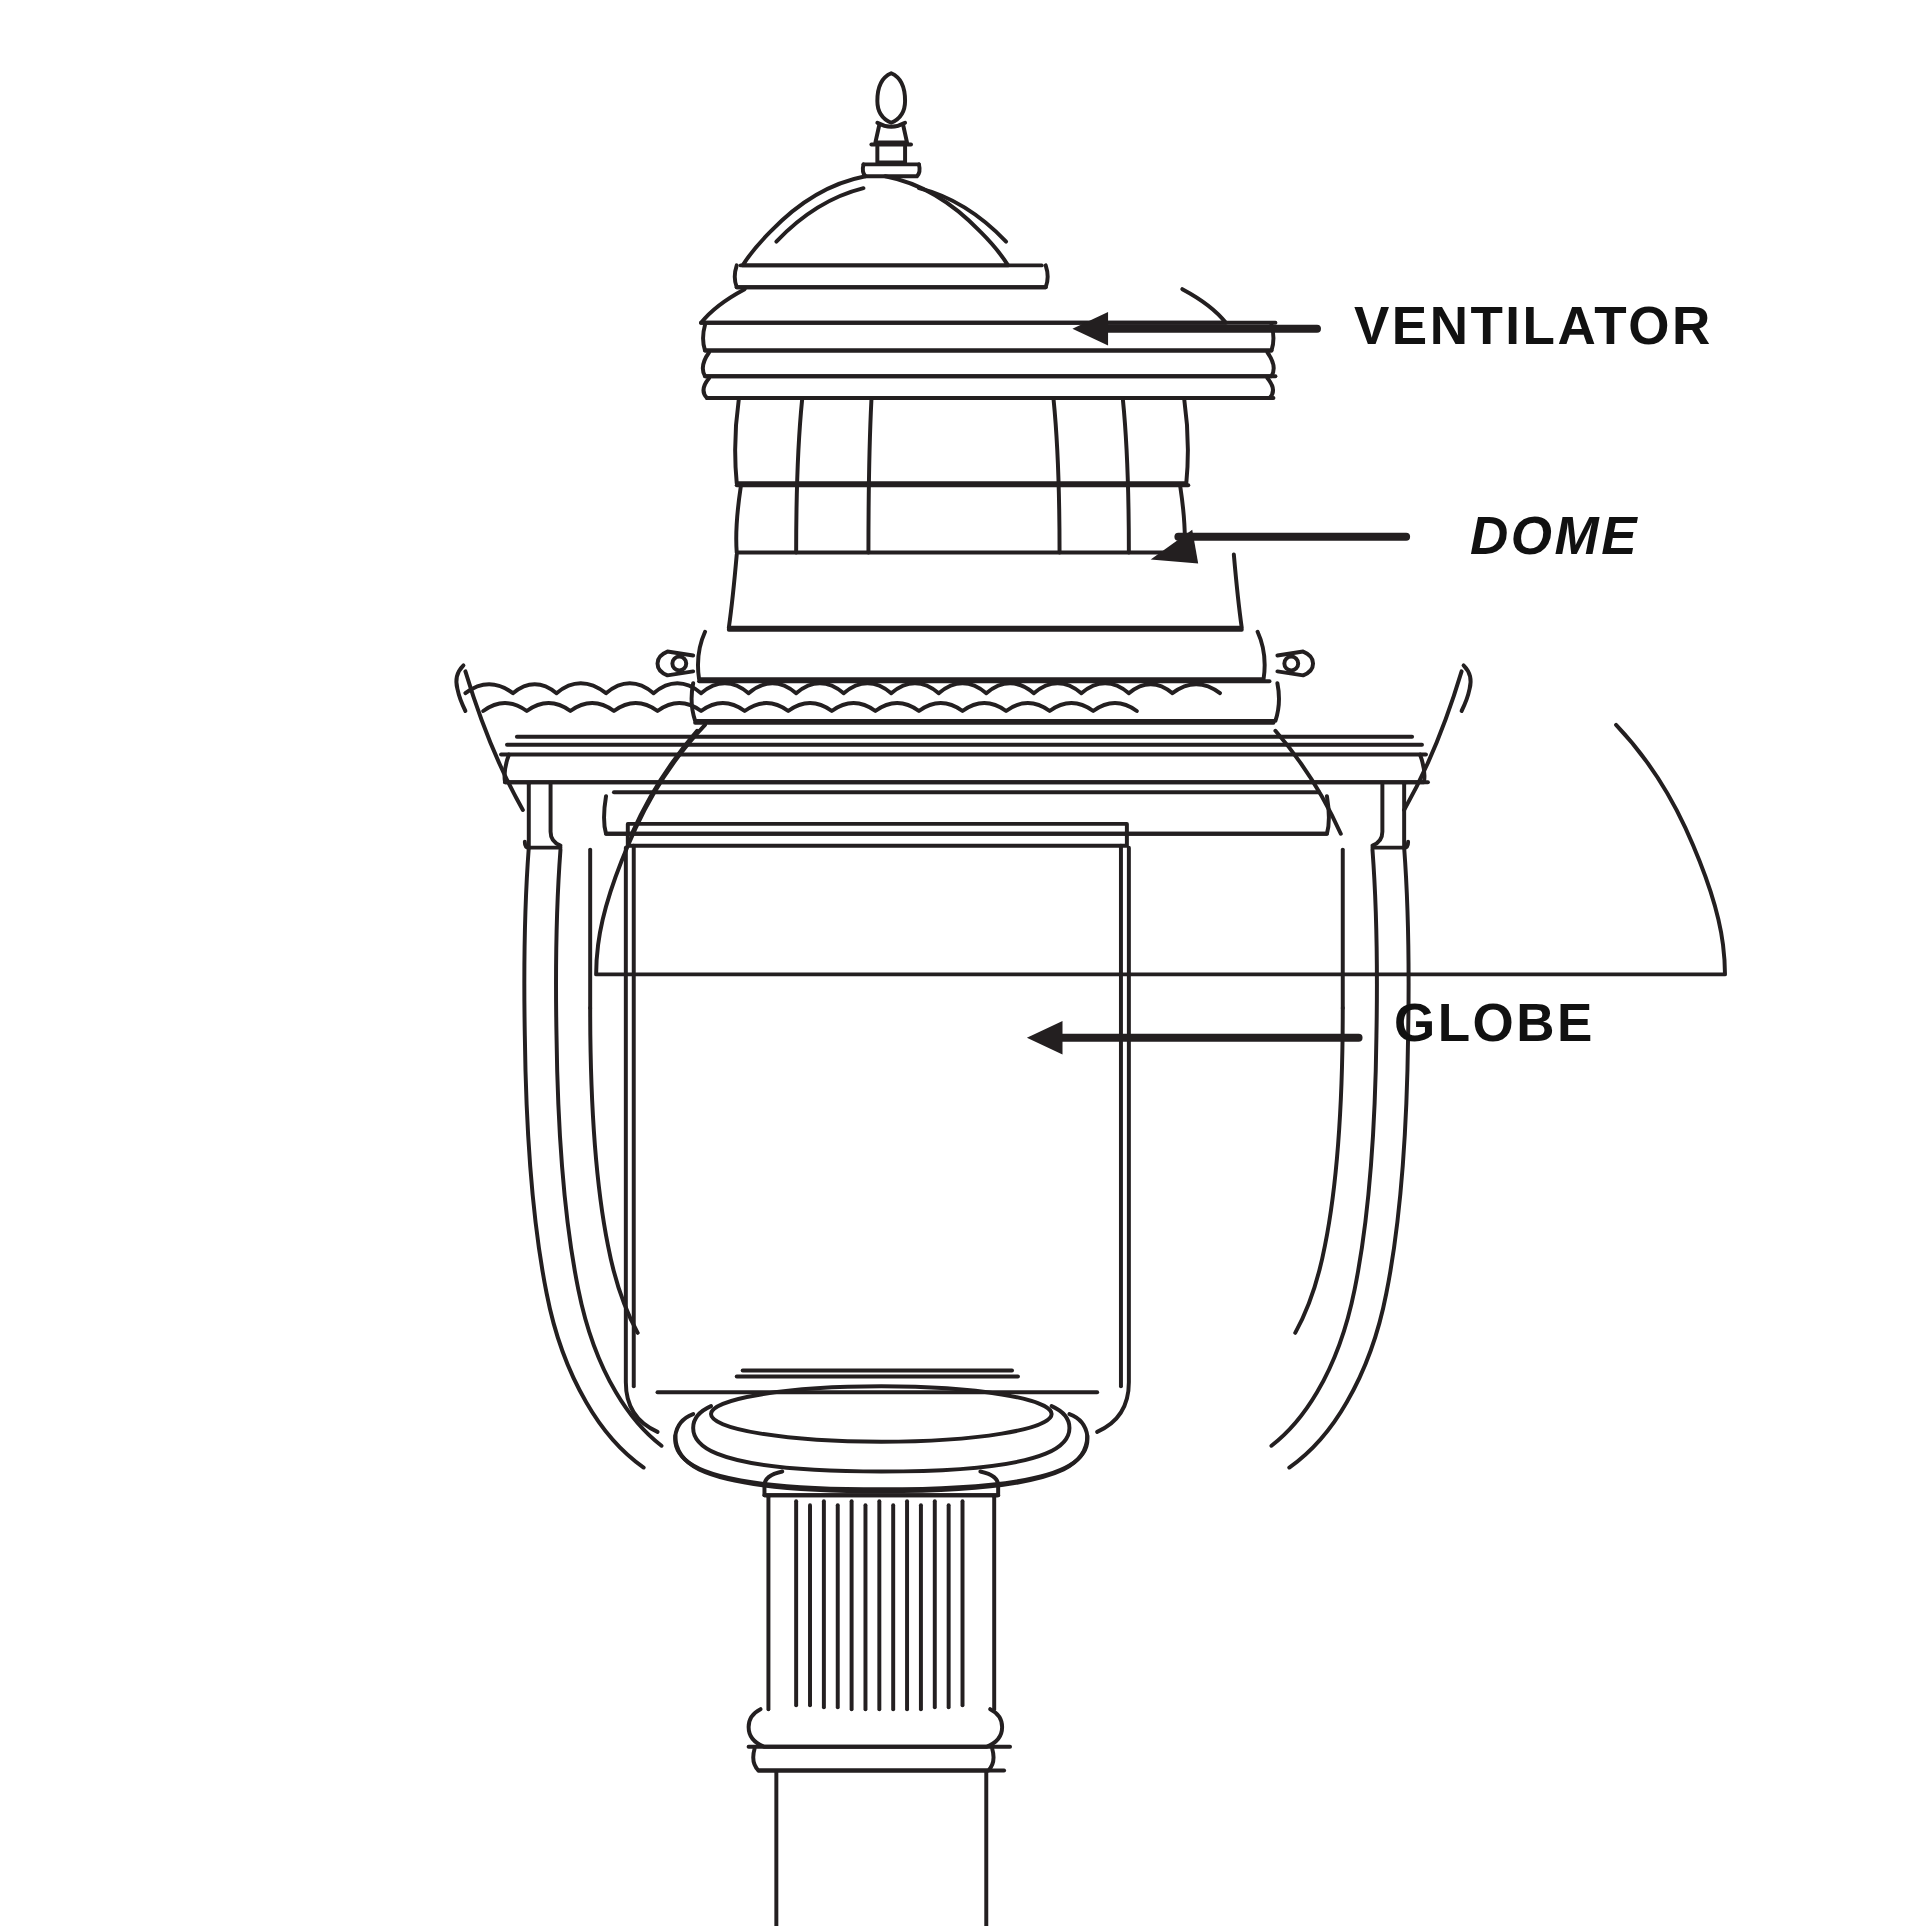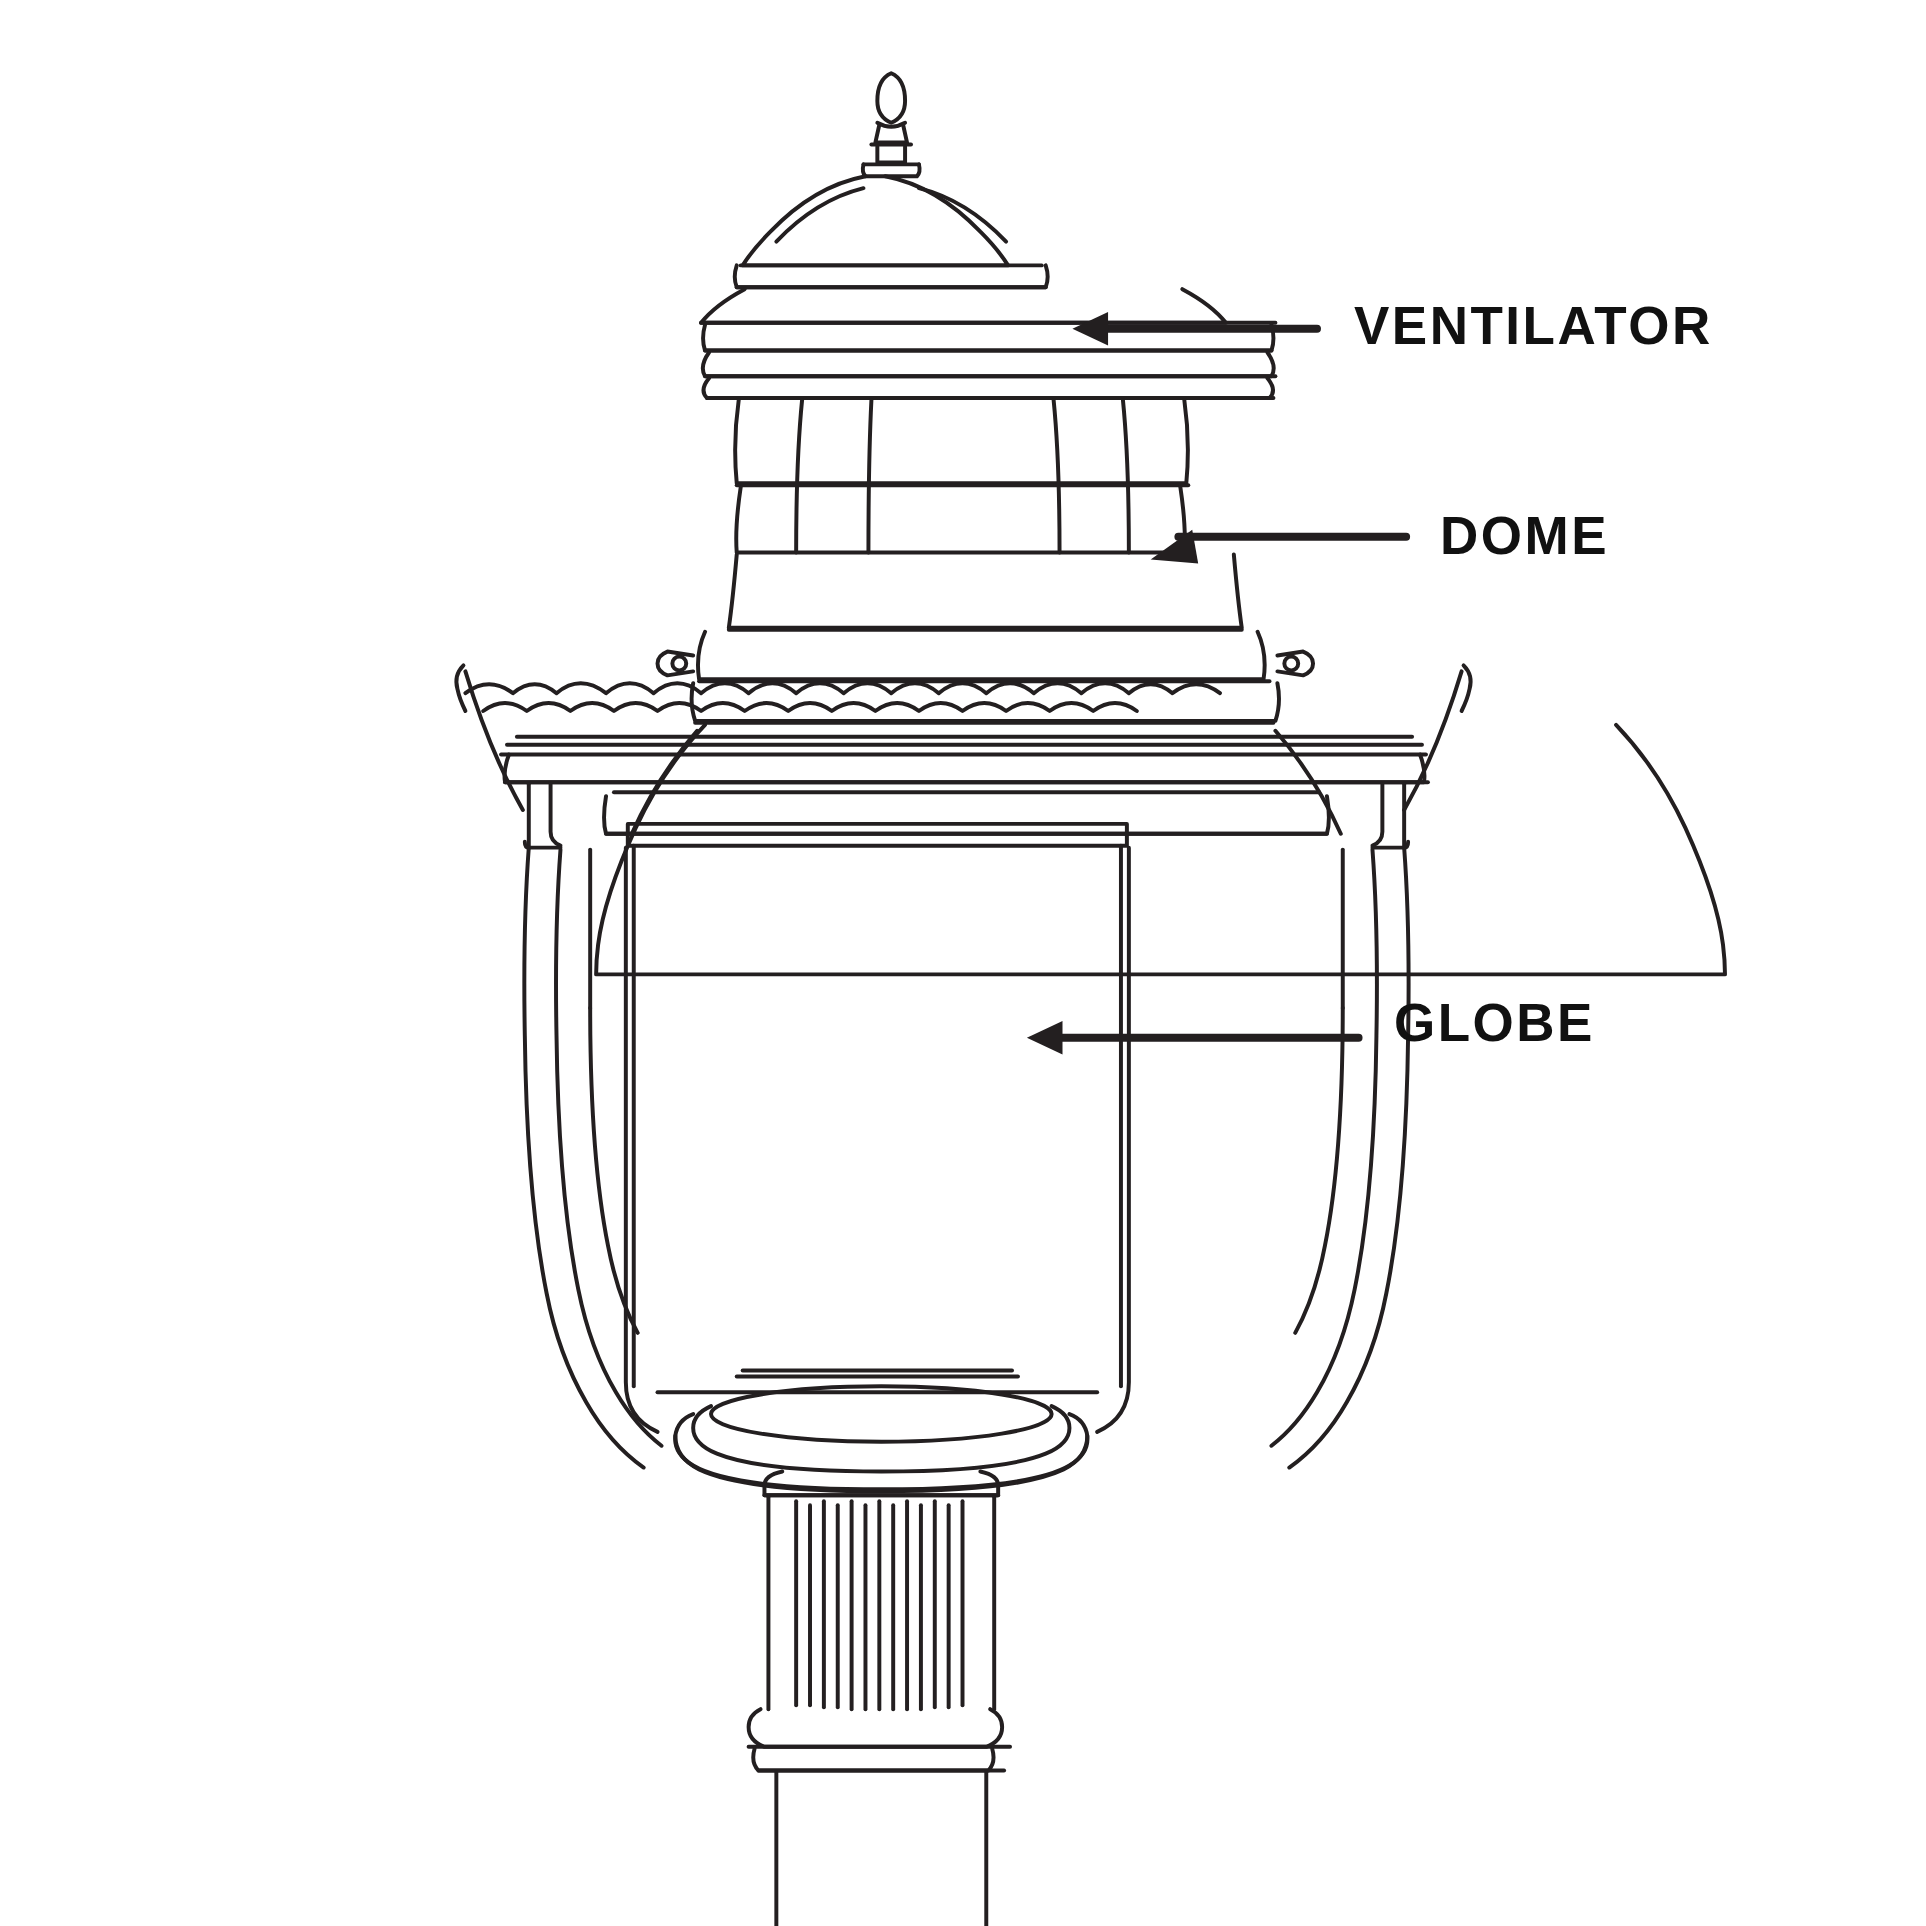--- a/index.html
+++ b/index.html
@@ -29,21 +29,21 @@
   .callout-label {
     position: absolute;
     font-family: "Liberation Sans", sans-serif;
     font-weight: bold;
     font-size: 53px;
     letter-spacing: 2.5px;
     color: #111111;
     white-space: nowrap;
   }
   #label-ventilator { left: 1354px; top: 295px; }
-  #label-dome       { left: 1440px; top: 505px; }
+  #label-dome       { left: 1470px; top: 505px; font-style: italic; }
   #label-globe      { left: 1394px; top: 992px; }
 </style>
 </head>
 <body>
 
 <div id="diagram-root">
 
   <svg id="lamp-svg" viewBox="0 0 1946 1946" xmlns="http://www.w3.org/2000/svg">
     <g fill="none" stroke="#231f20" stroke-width="4" stroke-linejoin="round" stroke-linecap="round">
 

